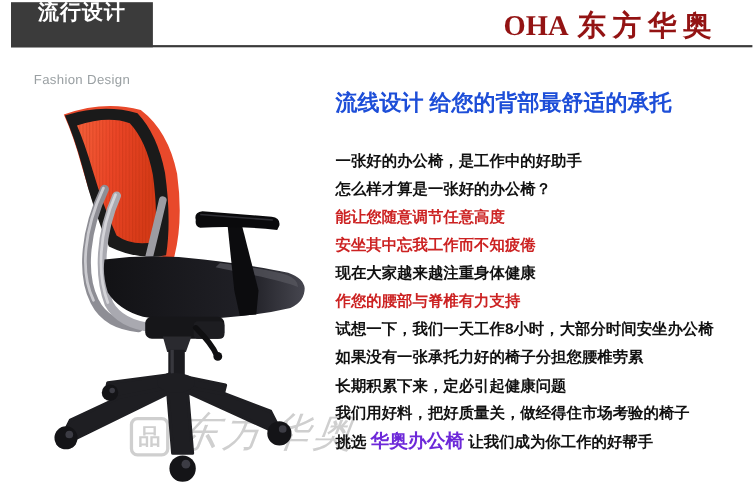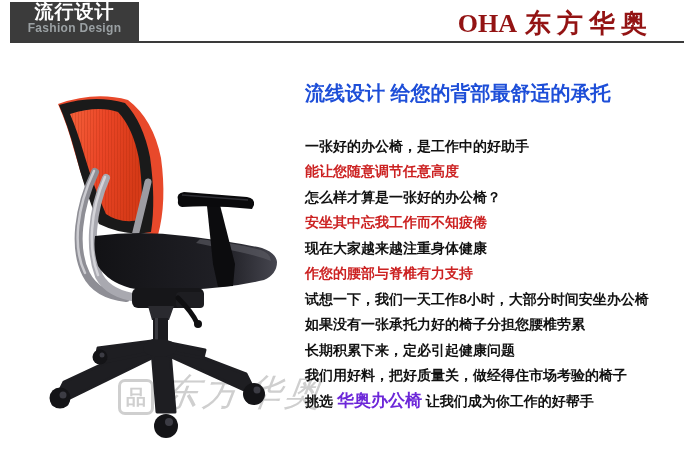--- a/index.html
+++ b/index.html
@@ -11,21 +11,21 @@
   
   .badge {
     position:absolute; left:10px; top:2px; width:129px; height:41px;
     background:#3b3b3b; display:flex; flex-direction:column;
     align-items:center; 
   }
   .badge-title {
     color:#ffffff; font-size:19px; font-weight:bold; letter-spacing:1px; line-height:20px;
   }
   .badge-sub {
-    color:#9aa0a3; font-size:12px; font-weight:bold; line-height:13px; letter-spacing:0.3px;
+    color:#9aa0a3; font-size:12px; font-weight:normal; line-height:13px; letter-spacing:0.3px;margin-top:44px;
   }
   .divider {
     position:absolute; left:10px; top:41px; width:674px; height:2px; background:#3a3a3a;
   }
   .brand {
     position:absolute; top:6px; right:32px; color:#931313;
     font-family:"Liberation Serif", serif; font-weight:bold; font-size:26px;
     white-space:nowrap;
     text-align:right;
   }
@@ -166,22 +166,22 @@
         <circle cx="254" cy="334" r="11" fill="#141417"></circle>
         <circle cx="257" cy="330" r="3.5" fill="#3c3c44"></circle>
       </g>
     </g>
   </svg>
 
   <div class="content">
     <div class="content-title">流线设计  给您的背部最舒适的承托</div>
     <div class="lines">
       <div class="line">一张好的办公椅，是工作中的好助手</div>
+      <div class="line">怎么样才算是一张好的办公椅？</div>
       <div class="line red">能让您随意调节任意高度</div>
-      <div class="line">怎么样才算是一张好的办公椅？</div>
       <div class="line red">安坐其中忘我工作而不知疲倦</div>
       <div class="line">现在大家越来越注重身体健康</div>
       <div class="line red">作您的腰部与脊椎有力支持</div>
       <div class="line">试想一下，我们一天工作8小时，大部分时间安坐办公椅</div>
       <div class="line">如果没有一张承托力好的椅子分担您腰椎劳累</div>
       <div class="line">长期积累下来，定必引起健康问题</div>
       <div class="line">我们用好料，把好质量关，做经得住市场考验的椅子</div>
       <div class="line"><span>挑选 </span><span class="hl">华奥办公椅</span><span> 让我们成为你工作的好帮手</span></div>
     </div>
   </div>

